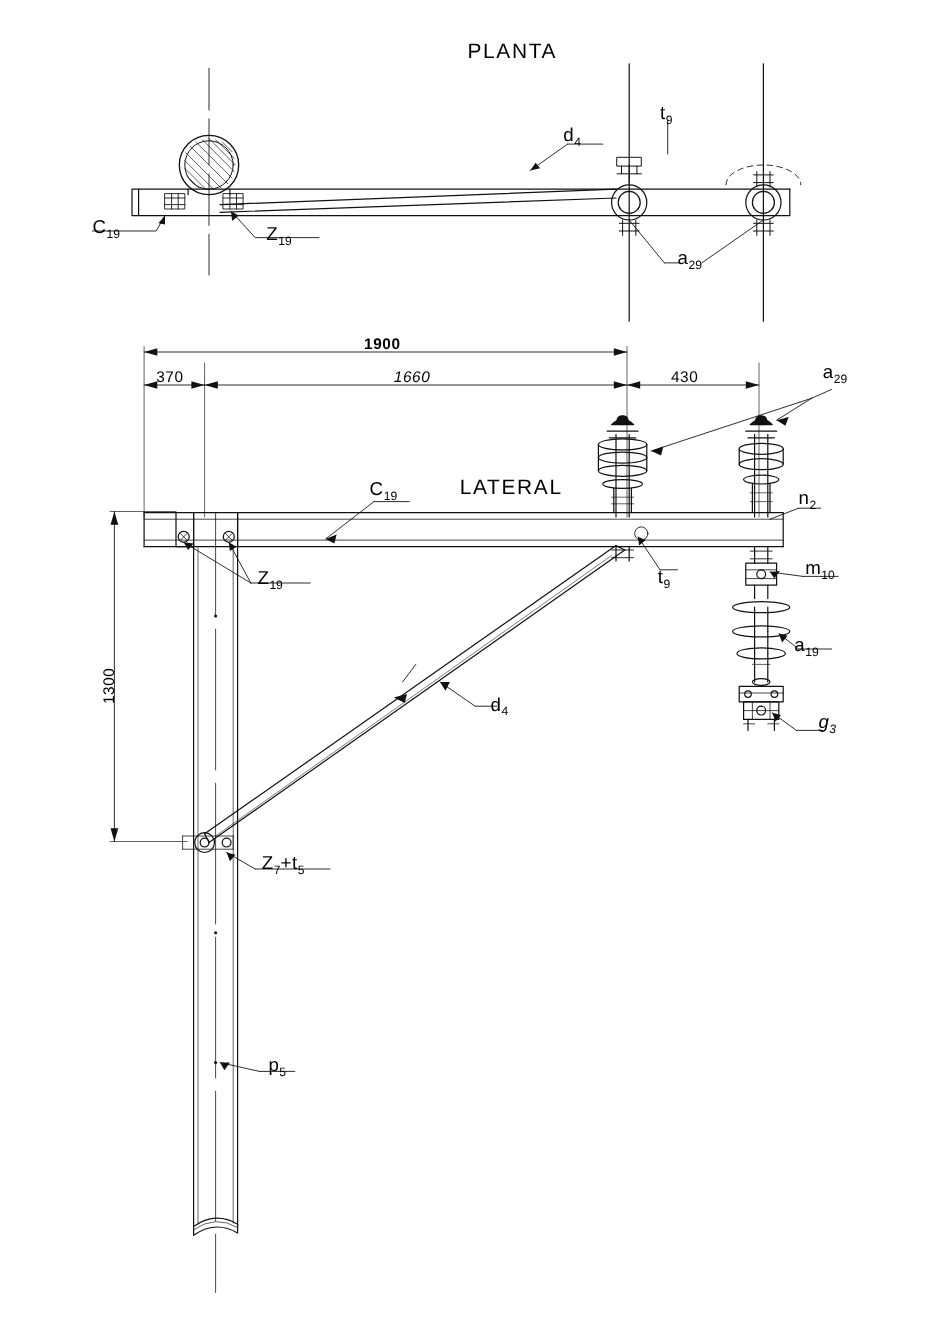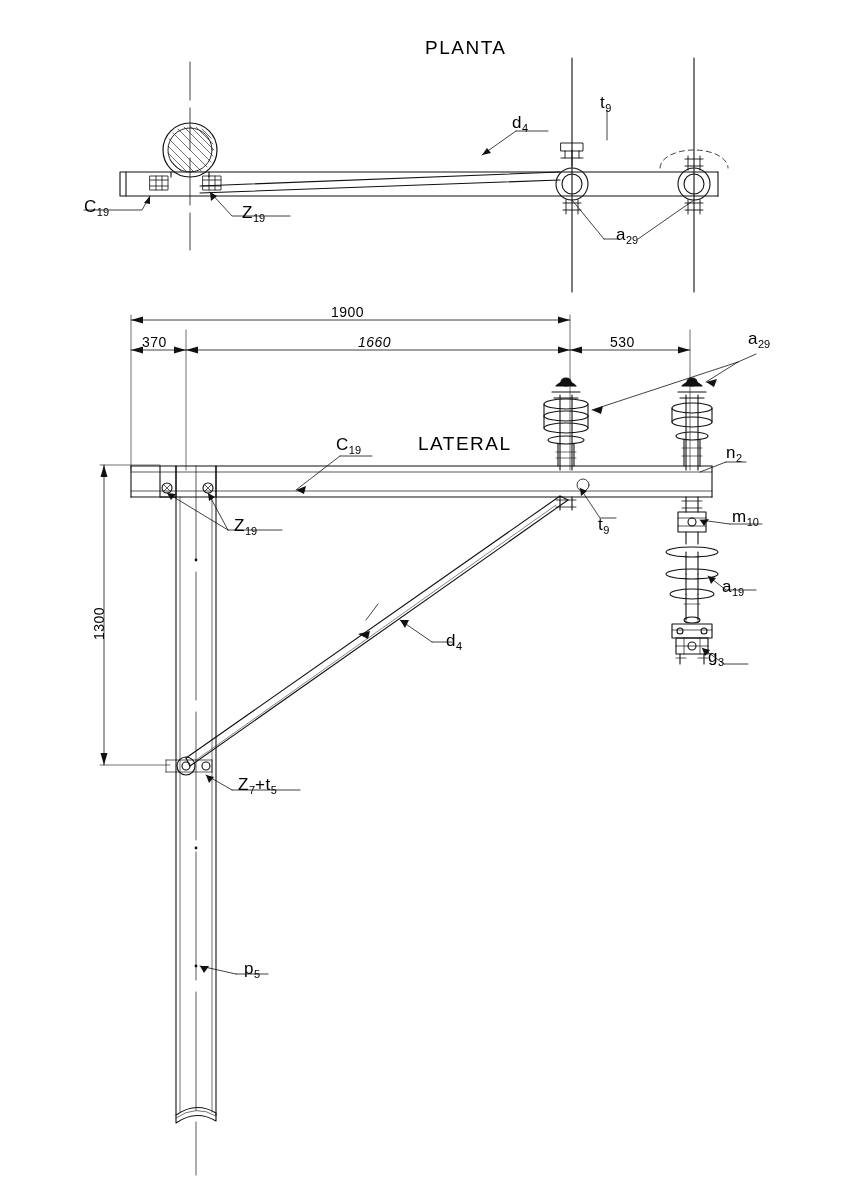--- a/index.html
+++ b/index.html
@@ -353,24 +353,24 @@
   <div class="lbl part-tag" style="left:84px; top:198px;">
     <span>C</span><sub>19</sub>
   </div>
   <div class="lbl part-tag" style="left:242px; top:204px;">
     <span>Z</span><sub>19</sub>
   </div>
   <div class="lbl part-tag" style="left:616px; top:226px;">
     <span>a</span><sub>29</sub>
   </div>
 
-  <div class="lbl dim-text" style="left:331px; top:305px;">1900</div>
+  <div class="lbl dim-text" style="left:331px; top:305px;font-weight:bold;">1900</div>
   <div class="lbl dim-text" style="left:142px; top:335px;">370</div>
   <div class="lbl dim-text" style="left:358px; top:335px;font-style:italic;">1660</div>
-  <div class="lbl dim-text" style="left:610px; top:335px;">530</div>
+  <div class="lbl dim-text" style="left:610px; top:335px;">430</div>
   <div class="lbl dim-text vert-dim" style="left:92px; top:640px;">1300</div>
 
   <div class="lbl part-tag" style="left:748px; top:330px;">
     <span>a</span><sub>29</sub>
   </div>
   <div class="lbl part-tag" style="left:336px; top:436px;">
     <span>C</span><sub>19</sub>
   </div>
   <div class="lbl part-tag" style="left:726px; top:444px;">
     <span>n</span><sub>2</sub>
@@ -383,21 +383,21 @@
   </div>
   <div class="lbl part-tag" style="left:598px; top:516px;">
     <span>t</span><sub>9</sub>
   </div>
   <div class="lbl part-tag" style="left:722px; top:578px;">
     <span>a</span><sub>19</sub>
   </div>
   <div class="lbl part-tag" style="left:446px; top:632px;">
     <span>d</span><sub>4</sub>
   </div>
-  <div class="lbl part-tag" style="left:708px; top:648px;">
+  <div class="lbl part-tag" style="left:744px; top:648px;font-style:italic;">
     <span>g</span><sub>3</sub>
   </div>
   <div class="lbl part-tag" style="left:238px; top:776px;">
     <span>Z</span><sub>7</sub><span>+t</span><sub>5</sub>
   </div>
   <div class="lbl part-tag" style="left:244px; top:960px;">
     <span>p</span><sub>5</sub>
   </div>
 
 </div>

